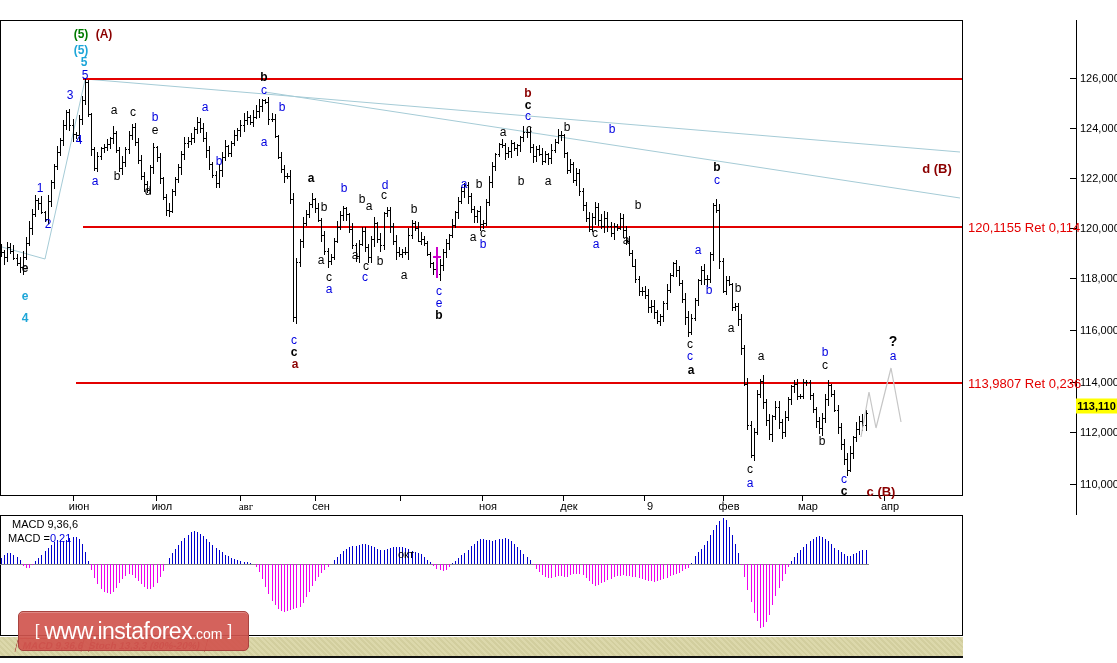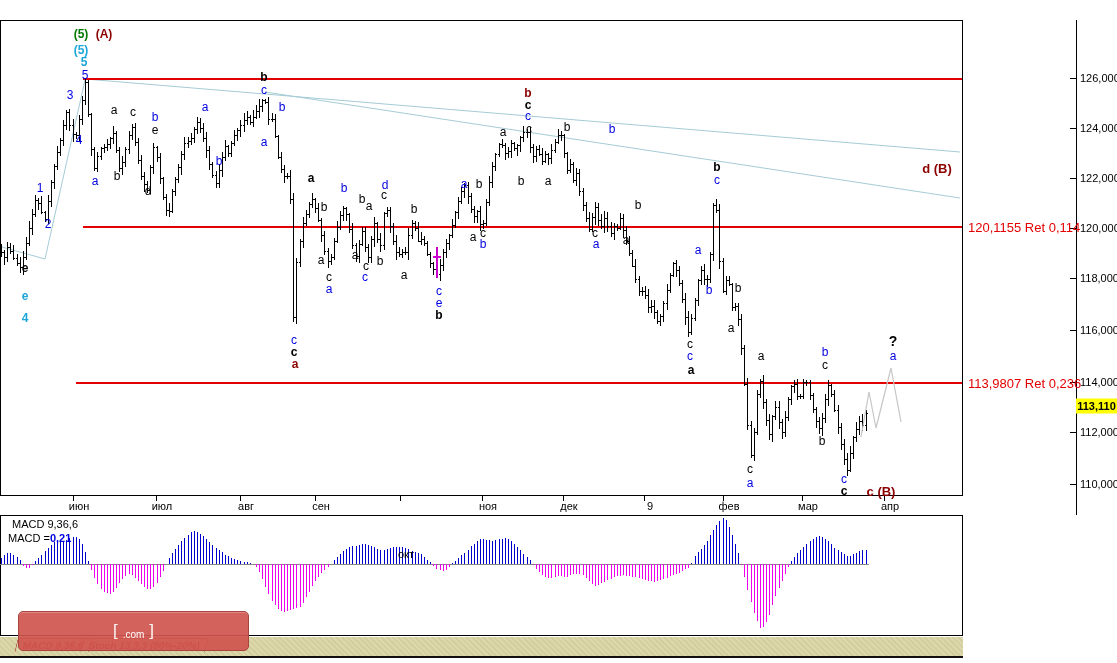--- a/index.html
+++ b/index.html
@@ -13,34 +13,34 @@
          font-size:13px;font-weight:bold;color:#000;letter-spacing:0px;}
   .pricelbl{font-size:11px;color:#000;transform:translateY(-50%);}
   .monthlbl{font-size:11px;color:#000;transform:translate(-50%,-50%);}
   .wl{transform:translate(-50%,-50%);line-height:1;}
   .lvl-lbl{font-size:13px;color:#e30000;transform:translateY(-50%);}
   #price-tag{position:absolute;left:1076px;width:41px;height:15px;background:#FFFF00;
              color:#000;font-size:11px;font-weight:bold;text-align:center;line-height:15px;
              transform:translateY(-50%);z-index:3;}
   #macd-l1{position:absolute;left:12px;top:518px;font-size:11px;color:#000;z-index:3;}
   #macd-l2{position:absolute;left:8px;top:532px;font-size:11px;color:#000;z-index:3;}
-  #macd-l2 .val{font-weight:bold;}
+  #macd-l2 .val{font-weight:normal;}
   #tan-band{position:absolute;left:0;top:637px;width:963px;height:19px;z-index:2;
             background:repeating-linear-gradient(45deg,#dcd8ab 0 2px,#d2ce9e 2px 4px);
             border-bottom:2px solid #101010;}
   .tab{position:absolute;top:1px;height:13px;line-height:13px;padding:0 6px;
        border:1px solid #b05548;border-bottom:none;border-radius:3px 3px 0 0;
        transform:skewX(-14deg);font-size:10px;color:#aa3030;font-weight:bold;}
   #logo{position:absolute;left:18px;top:611px;width:229px;height:38px;z-index:6;
         background:rgba(208,85,78,0.92);border:1px solid #a84440;border-radius:5px;
         display:flex;align-items:center;justify-content:center;color:#fff;
         box-shadow:inset 0 1px 0 rgba(255,255,255,0.25);}
   #logo .br{font-size:17px;opacity:.95;padding:0 5px;}
   #logo .main{font-size:23px;letter-spacing:-0.5px;}
-  #logo .suffix{font-size:10px;padding-top:6px;}
+  #logo .suffix{font-size:14px;padding-top:6px;}
 </style>
 </head>
 <body>
 
 <div id="root">
   <svg id="chart-svg" width="1117" height="663" shape-rendering="crispEdges">
       <rect x="0.5" y="20.5" width="962" height="475" fill="none" stroke="#000" stroke-width="1"></rect>
       <rect x="0.5" y="515.5" width="962" height="120" fill="none" stroke="#000" stroke-width="1"></rect>
       <line x1="1076.5" y1="20" x2="1076.5" y2="515" stroke="#000"></line>
       <polyline points="85,79 960,152" fill="none" stroke="#a5cbd6" stroke-width="1" shape-rendering="auto"></polyline>
@@ -173,21 +173,21 @@
       <span class="pricelbl abslbl" style="left: 1080px; top: 228px;">120,000</span>
       <span class="pricelbl abslbl" style="left: 1080px; top: 278px;">118,000</span>
       <span class="pricelbl abslbl" style="left: 1080px; top: 330px;">116,000</span>
       <span class="pricelbl abslbl" style="left: 1080px; top: 382px;">114,000</span>
       <span class="pricelbl abslbl" style="left: 1080px; top: 432px;">112,000</span>
       <span class="pricelbl abslbl" style="left: 1080px; top: 484px;">110,000</span>
     </div>
   <div id="time-axis">
       <span class="monthlbl abslbl" style="left: 79px; top: 506px;">июн</span>
       <span class="monthlbl abslbl" style="left: 162px; top: 506px;">июл</span>
-      <span class="monthlbl abslbl" style="left: 246px; top: 506px;">авг</span>
+      <span class="monthlbl abslbl" style="left: 246px; top: 506px; font-family: Liberation Serif, serif;">авг</span>
       <span class="monthlbl abslbl" style="left: 321px; top: 506px;">сен</span>
       <span class="monthlbl abslbl" style="left: 406px; top: 506px; margin-top: 48px;">окт</span>
       <span class="monthlbl abslbl" style="left: 488px; top: 506px;">ноя</span>
       <span class="monthlbl abslbl" style="left: 569px; top: 506px;">дек</span>
       <span class="monthlbl abslbl" style="left: 650px; top: 506px;">9</span>
       <span class="monthlbl abslbl" style="left: 729px; top: 506px;">фев</span>
       <span class="monthlbl abslbl" style="left: 808px; top: 506px;">мар</span>
       <span class="monthlbl abslbl" style="left: 890px; top: 506px;">апр</span>
     </div>
   <div id="level-labels">
@@ -200,16 +200,17 @@
   <div id="macd-l1">MACD 9,36,6</div>
   <div id="macd-l2"><span>MACD =</span><span class="val" id="macd-val" style="color: rgb(0, 0, 224);">0,21</span></div>
 
   <div id="tan-band">
       <span class="tab" style="left: 16px;">MACD 9,36,6</span>
       <span class="tab" style="left: 82px;">Stoch 13,3,3 (80%-20%)</span>
     </div>
 
   <div id="logo">
     <span class="br">[</span>
+      <span class="main">www.instaforex</span>
       <span class="suffix">.com</span>
       <span class="br">]</span>
   </div>
 </div>
 
 </body></html>

